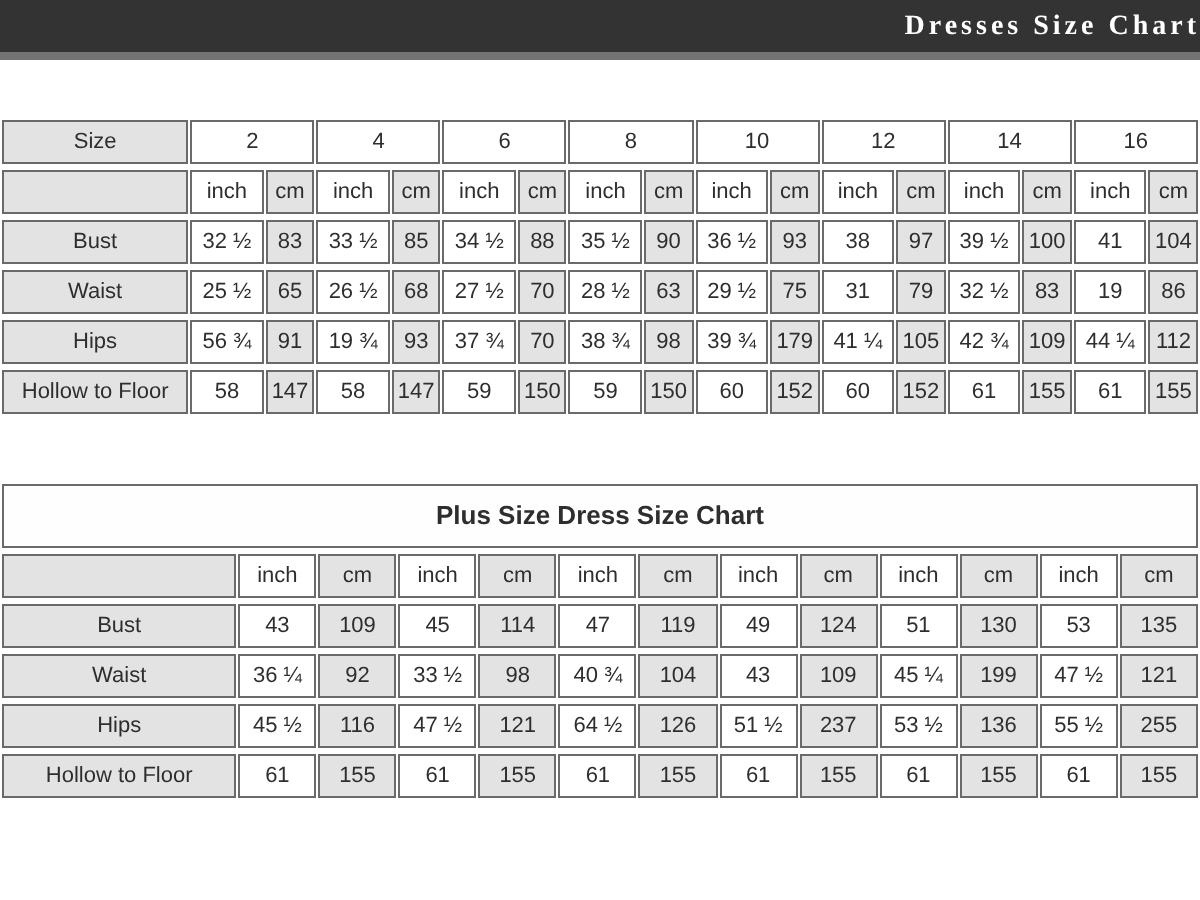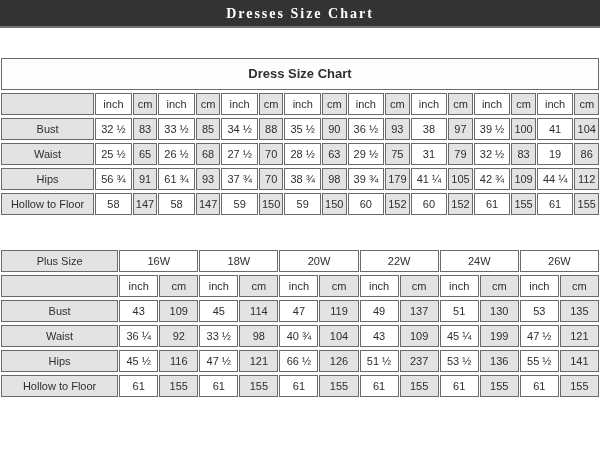--- a/index.html
+++ b/index.html
@@ -8,22 +8,22 @@
     width: 600px;
     height: 450px;
     background: #ffffff;
     font-family: "Liberation Sans", sans-serif;
     overflow: hidden;
   }
   .topbar {
     height: 26px;
     line-height: 26px;
     background: #333333;
-    border-bottom: 2px solid #737373;
-    text-align: center;
+    border-bottom: 4px solid #737373;
+    text-align: right;
   }
   .topbar span {
     color: #ffffff;
     font-family: "Liberation Serif", serif;
     font-weight: bold;
     font-size: 14px;
     letter-spacing: 2px;
   }
   .size-table {
     width: 100%;
@@ -78,21 +78,29 @@
         <col style="width: 4.2%;">
         <col style="width: 6.3%;">
         <col style="width: 4.2%;">
         <col style="width: 6.3%;">
         <col style="width: 4.2%;">
         <col style="width: 6.3%;">
         <col style="width: 4.2%;">
       </colgroup>
       <tbody>
         <tr>
-          <td class="title-cell" colspan="17">Dress Size Chart</td>
+          <td class="gray">Size</td>
+          <td class="white" colspan="2">2</td>
+          <td class="white" colspan="2">4</td>
+          <td class="white" colspan="2">6</td>
+          <td class="white" colspan="2">8</td>
+          <td class="white" colspan="2">10</td>
+          <td class="white" colspan="2">12</td>
+          <td class="white" colspan="2">14</td>
+          <td class="white" colspan="2">16</td>
         </tr>
         <tr>
           <td class="gray"></td>
           <td class="white">inch</td>
           <td class="gray">cm</td>
           <td class="white">inch</td>
           <td class="gray">cm</td>
           <td class="white">inch</td>
           <td class="gray">cm</td>
           <td class="white">inch</td>
@@ -141,21 +149,21 @@
           <td class="gray">79</td>
           <td class="white">32 ½</td>
           <td class="gray">83</td>
           <td class="white">19</td>
           <td class="gray">86</td>
         </tr>
         <tr>
           <td class="gray">Hips</td>
           <td class="white">56 ¾</td>
           <td class="gray">91</td>
-          <td class="white">61 ¾</td>
+          <td class="white">19 ¾</td>
           <td class="gray">93</td>
           <td class="white">37 ¾</td>
           <td class="gray">70</td>
           <td class="white">38 ¾</td>
           <td class="gray">98</td>
           <td class="white">39 ¾</td>
           <td class="gray">179</td>
           <td class="white">41 ¼</td>
           <td class="gray">105</td>
           <td class="white">42 ¾</td>
@@ -195,27 +203,21 @@
         <col style="width: 6.67%;">
         <col style="width: 6.67%;">
         <col style="width: 6.67%;">
         <col style="width: 6.67%;">
         <col style="width: 6.67%;">
         <col style="width: 6.67%;">
         <col style="width: 6.67%;">
       </colgroup>
       <tbody>
         <tr>
-          <td class="gray">Plus Size</td>
-          <td class="white" colspan="2">16W</td>
-          <td class="white" colspan="2">18W</td>
-          <td class="white" colspan="2">20W</td>
-          <td class="white" colspan="2">22W</td>
-          <td class="white" colspan="2">24W</td>
-          <td class="white" colspan="2">26W</td>
+          <td class="title-cell" colspan="13">Plus Size Dress Size Chart</td>
         </tr>
         <tr>
           <td class="gray"></td>
           <td class="white">inch</td>
           <td class="gray">cm</td>
           <td class="white">inch</td>
           <td class="gray">cm</td>
           <td class="white">inch</td>
           <td class="gray">cm</td>
           <td class="white">inch</td>
@@ -227,21 +229,21 @@
         </tr>
         <tr>
           <td class="gray">Bust</td>
           <td class="white">43</td>
           <td class="gray">109</td>
           <td class="white">45</td>
           <td class="gray">114</td>
           <td class="white">47</td>
           <td class="gray">119</td>
           <td class="white">49</td>
-          <td class="gray">137</td>
+          <td class="gray">124</td>
           <td class="white">51</td>
           <td class="gray">130</td>
           <td class="white">53</td>
           <td class="gray">135</td>
         </tr>
         <tr>
           <td class="gray">Waist</td>
           <td class="white">36 ¼</td>
           <td class="gray">92</td>
           <td class="white">33 ½</td>
@@ -254,28 +256,28 @@
           <td class="gray">199</td>
           <td class="white">47 ½</td>
           <td class="gray">121</td>
         </tr>
         <tr>
           <td class="gray">Hips</td>
           <td class="white">45 ½</td>
           <td class="gray">116</td>
           <td class="white">47 ½</td>
           <td class="gray">121</td>
-          <td class="white">66 ½</td>
+          <td class="white">64 ½</td>
           <td class="gray">126</td>
           <td class="white">51 ½</td>
           <td class="gray">237</td>
           <td class="white">53 ½</td>
           <td class="gray">136</td>
           <td class="white">55 ½</td>
-          <td class="gray">141</td>
+          <td class="gray">255</td>
         </tr>
         <tr>
           <td class="gray">Hollow to Floor</td>
           <td class="white">61</td>
           <td class="gray">155</td>
           <td class="white">61</td>
           <td class="gray">155</td>
           <td class="white">61</td>
           <td class="gray">155</td>
           <td class="white">61</td>

